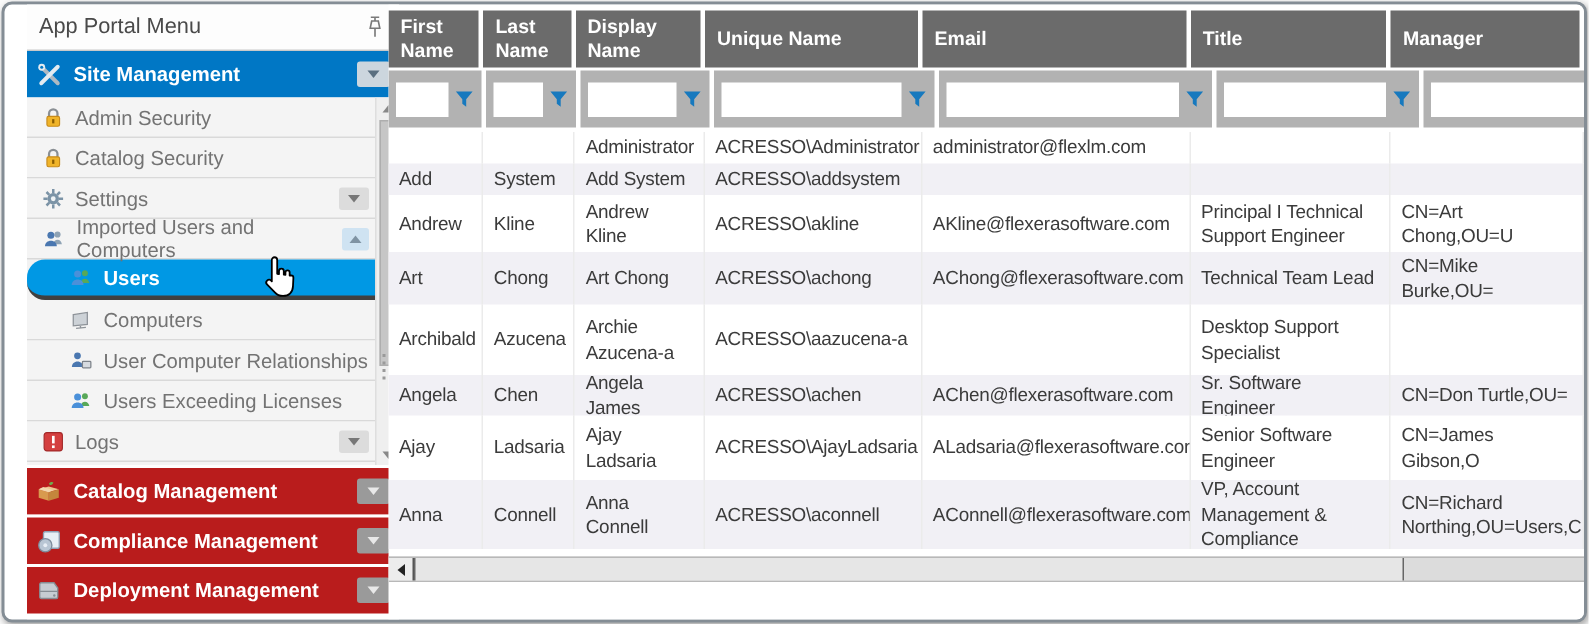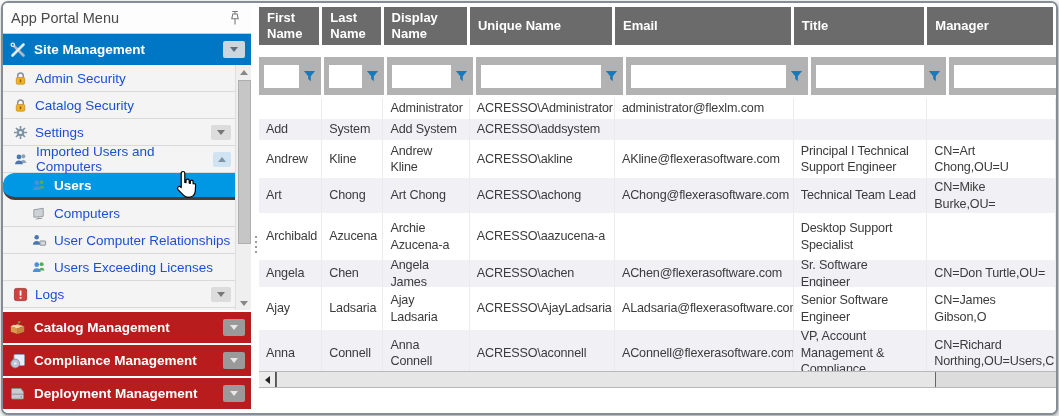--- a/index.html
+++ b/index.html
@@ -1,32 +1,32 @@
 <!DOCTYPE html>
 <html><head>
 <meta charset="utf-8">
 <style>
   html,body{margin:0;padding:0;background:#fbfbfb;}
   body{width:1059px;height:416px;position:relative;font-family:"Liberation Sans","DejaVu Sans",sans-serif;}
   .window{position:absolute;left:1px;top:1px;width:1053px;height:410px;background:#fff;
           border:2px solid #848d95;border-radius:7px;overflow:hidden;
           box-shadow:1px 2px 5px rgba(0,0,0,.35);}
   
-  .sidebar{position:absolute;left:0;top:0;width:248px;height:100%;background:#fff;}
+  .sidebar{position:absolute;left:15px;top:0;width:248px;height:100%;background:#fff;}
   .sb-header{height:30px;display:flex;align-items:center;padding:0 8px;background:#fdfdfd;
              border-bottom:1px solid #c9c9c9;color:#4a4a4a;font-size:14.5px;}
   .sb-header .pin{margin-left:auto;width:16px;height:18px;display:flex;align-items:center;justify-content:center;cursor:pointer;}
   .group-header{height:31px;display:flex;align-items:center;gap:7px;padding:0 6px;
                 background:#0077c5;color:#fff;font-weight:bold;font-size:13.5px;cursor:pointer;text-align:center;}
   .gh-btn{margin-left:auto;width:22px;height:17px;background:#ccd6de;border-radius:2px;
           display:flex;align-items:center;justify-content:center;cursor:pointer;}
   .menu-wrap{position:relative;height:245px;overflow:hidden;background:#f2f2f2;}
   .menu{list-style:none;margin:0;padding:0;}
   .menu li{height:27px;box-sizing:border-box;display:flex;align-items:center;gap:7px;
-           padding:0 20px 0 10px;border-bottom:1px solid #d9d9d9;color:#1d4ed8;font-size:13.5px;cursor:pointer;background:#f4f4f4;}
+           padding:0 20px 0 10px;border-bottom:1px solid #d9d9d9;color:#737373;font-size:13.5px;cursor:pointer;background:#f4f4f4;}
   .menu li.sub{padding-left:28px;}
   .menu li.selected{background:#0098e4;color:#fff;font-weight:bold;border-bottom:3px solid #404040;border-radius:12px;}
   .row-btn{margin-left:auto;width:20px;height:15px;background:#dcdcdc;border-radius:2px;
            display:flex;align-items:center;justify-content:center;cursor:pointer;}
   .row-btn.expanded{background:#cfe3f2;}
   .tri-down{width:0;height:0;border-left:4px solid transparent;border-right:4px solid transparent;border-top:5px solid #777;}
   .tri-up{width:0;height:0;border-left:4px solid transparent;border-right:4px solid transparent;border-bottom:5px solid #7f93a3;}
   .tri-down.slate{border-top-color:#5a6f80;}
   
   .vscroll{position:absolute;right:0;top:0;width:15px;height:245px;background:#efefef;border-left:1px solid #dedede;}
@@ -40,21 +40,21 @@
   .bg-btn{margin-left:auto;width:22px;height:17px;background:#9a9a9a;border-radius:2px;
           display:flex;align-items:center;justify-content:center;cursor:pointer;}
   .tri-down.lite{border-top-color:#e8e8e8;}
   
   .splitter{position:absolute;left:250px;top:226px;width:5px;height:30px;display:flex;flex-direction:column;
             align-items:center;justify-content:center;gap:3px;cursor:col-resize;}
   .splitter i{width:2px;height:2px;background:#9a9a9a;display:block;}
   
   .grid-area{position:absolute;left:256px;top:0;right:0;bottom:0;background:#fff;overflow:hidden;padding-top:4px;}
   .grid-row{display:flex;}
-  .ghead{margin-bottom:12px;}
+  .ghead{margin-bottom:2px;}
   .hcell{box-sizing:border-box;margin-right:3px;background:#6b6b6b;color:#fff;font-weight:600;font-size:13px;
          line-height:1.2;display:flex;align-items:center;padding:3px 8px;height:38px;cursor:pointer;}
   .fcell{box-sizing:border-box;margin-right:3px;background:#b2b2b2;height:38px;display:flex;align-items:center;
          padding:0 5px;gap:4px;}
   .fcell input{flex:1;min-width:0;height:23px;border:0;background:#fff;outline:none;font-size:12px;padding:0 3px;}
   .gfilter{margin-bottom:3px;}
   .c0{width:62px}.c1{width:60px}.c2{width:86px}.c3{width:147px}.c4{width:182px}.c5{width:135px}.c6{width:130px}
   .dcell{box-sizing:border-box;border-right:1px solid #ebebeb;display:flex;align-items:center;
          padding:2px 7px;font-size:12.6px;color:#3b3b3b;line-height:1.3;overflow:hidden;letter-spacing:-0.15px;}
   .d0{width:65px}.d1{width:63px}.d2{width:89px}.d3{width:150px}.d4{width:185px}.d5{width:138px}.d6{width:133px}

